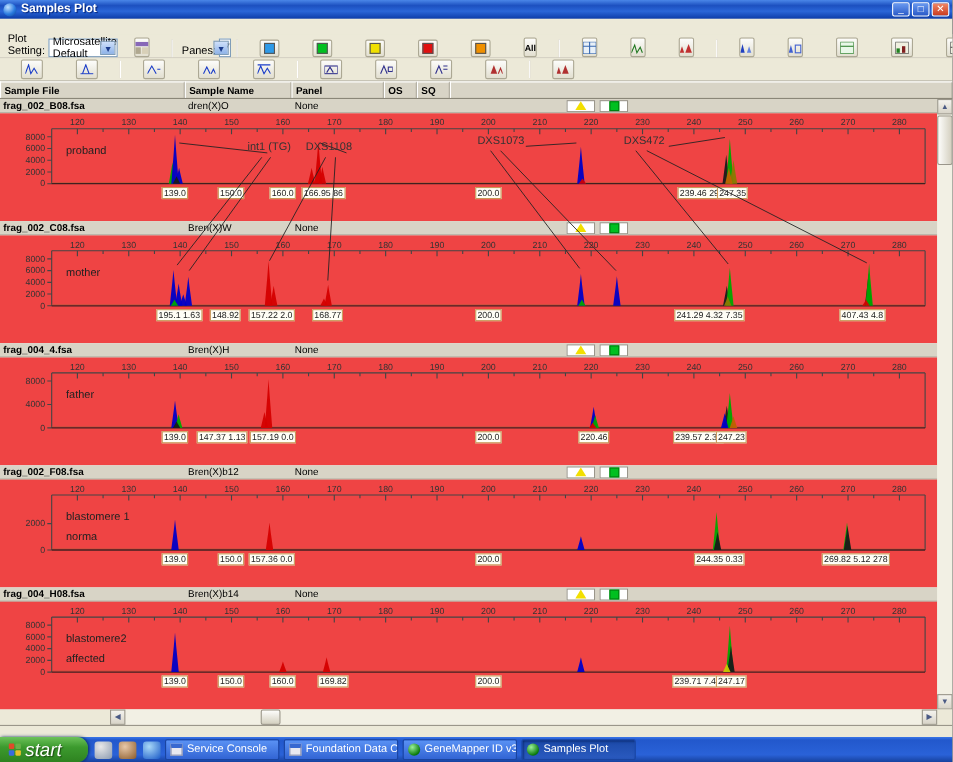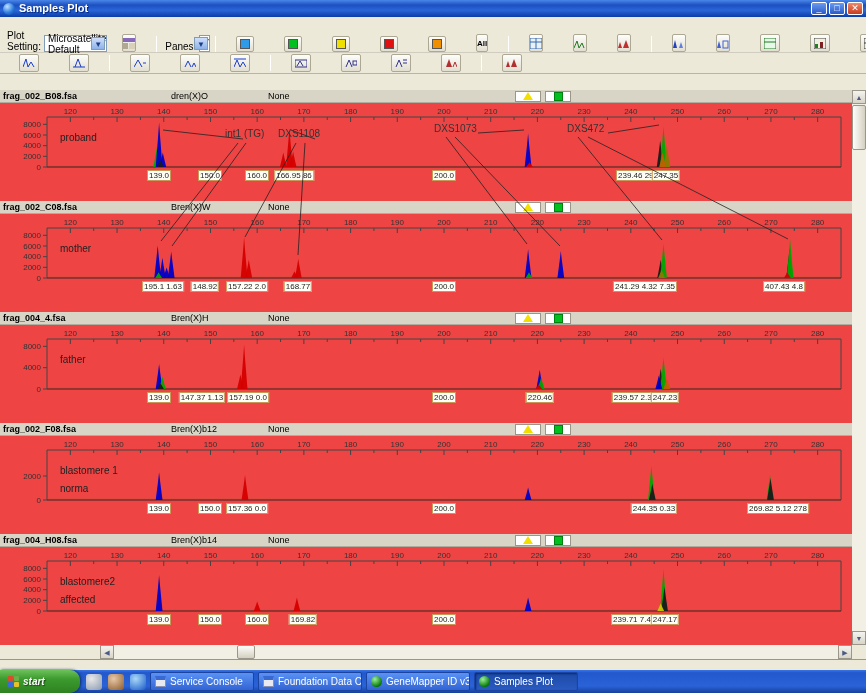--- a/index.html
+++ b/index.html
@@ -82,21 +82,21 @@
     background:linear-gradient(#fdfdfb,#d4d0c0);border:1px solid #9a968a;border-radius:2px;}
   .arrbox{width:14px;height:14px;line-height:13px;}
   
   #statusbar{position:absolute;top:659px;left:0;width:866px;height:11px;background:#ece9d8;
     border-top:1px solid #9a968a;}
   #taskbar{position:absolute;top:670px;left:0;width:866px;height:23px;
     background:linear-gradient(#3a76e8 0%,#2258cc 12%,#2a62d8 70%,#16409c 100%);
     display:flex;align-items:center;}
   #start-button{height:23px;width:80px;border-radius:0 10px 10px 0;
     background:linear-gradient(#6cc25a 0%,#3c9a2e 40%,#2e8220 100%);
-    color:#fff;font-style:italic;font-weight:bold;font-size:10px;display:flex;align-items:center;
+    color:#fff;font-style:italic;font-weight:normal;font-size:17px;display:flex;align-items:center;
     padding-left:8px;text-shadow:1px 1px 1px #1a4a10;box-shadow:1px 0 3px #0a2a60;}
   .flag{width:11px;height:11px;margin-right:4px;display:grid;grid-template-columns:5px 5px;grid-gap:1px;}
   .flag i{width:5px;height:5px;display:block;border-radius:1px;}
   .ql{width:16px;height:16px;margin-left:6px;border-radius:3px;}
   .task{height:19px;width:104px;margin-left:4px;border-radius:2px;border:1px solid #1a44a0;
     background:linear-gradient(#5a92f4,#3264d4);color:#fff;font-size:10px;display:flex;
     align-items:center;padding:0 4px;white-space:nowrap;overflow:hidden;}
   .task.active{background:linear-gradient(#1c4aa8,#2a5ac0);box-shadow:inset 1px 1px 2px #0a2a70;}
   .task .ticon{width:11px;height:11px;margin-right:4px;flex:0 0 auto;}
   .ticon.window{background:#e8e8f0;border:1px solid #8890b0;border-top:4px solid #3868d0;}
@@ -272,20 +272,28 @@
       </span>
     <span class="sep"></span>
     <span class="tbtn mini" style="color:#b03030">
         <svg width="12" height="10">
           <path d="M0,9 L2,3 L4,9 Z" fill="currentColor"></path>
           <path d="M5,9 L8,1 L11,9 Z" fill="currentColor"></path>
         </svg>
       </span>
   </div>
 
+  <div id="colheader">
+      <span class="col c0">Sample File</span>
+      <span class="col c1">Sample Name</span>
+      <span class="col c2">Panel</span>
+      <span class="col c3">OS</span>
+      <span class="col c4">SQ</span>
+      <span class="col cfill"></span>
+    </div>
 
   <div id="client">
       <div class="pane" style="top:0px">
        <div class="pane-header">
          <span class="ph ph-file">frag_002_B08.fsa</span>
          <span class="ph ph-name">dren(X)O</span>
          <span class="ph ph-panel">None</span>
          <span class="flagcell" style="margin-left:166px;">
             <i class="tri"></i>
           </span>

